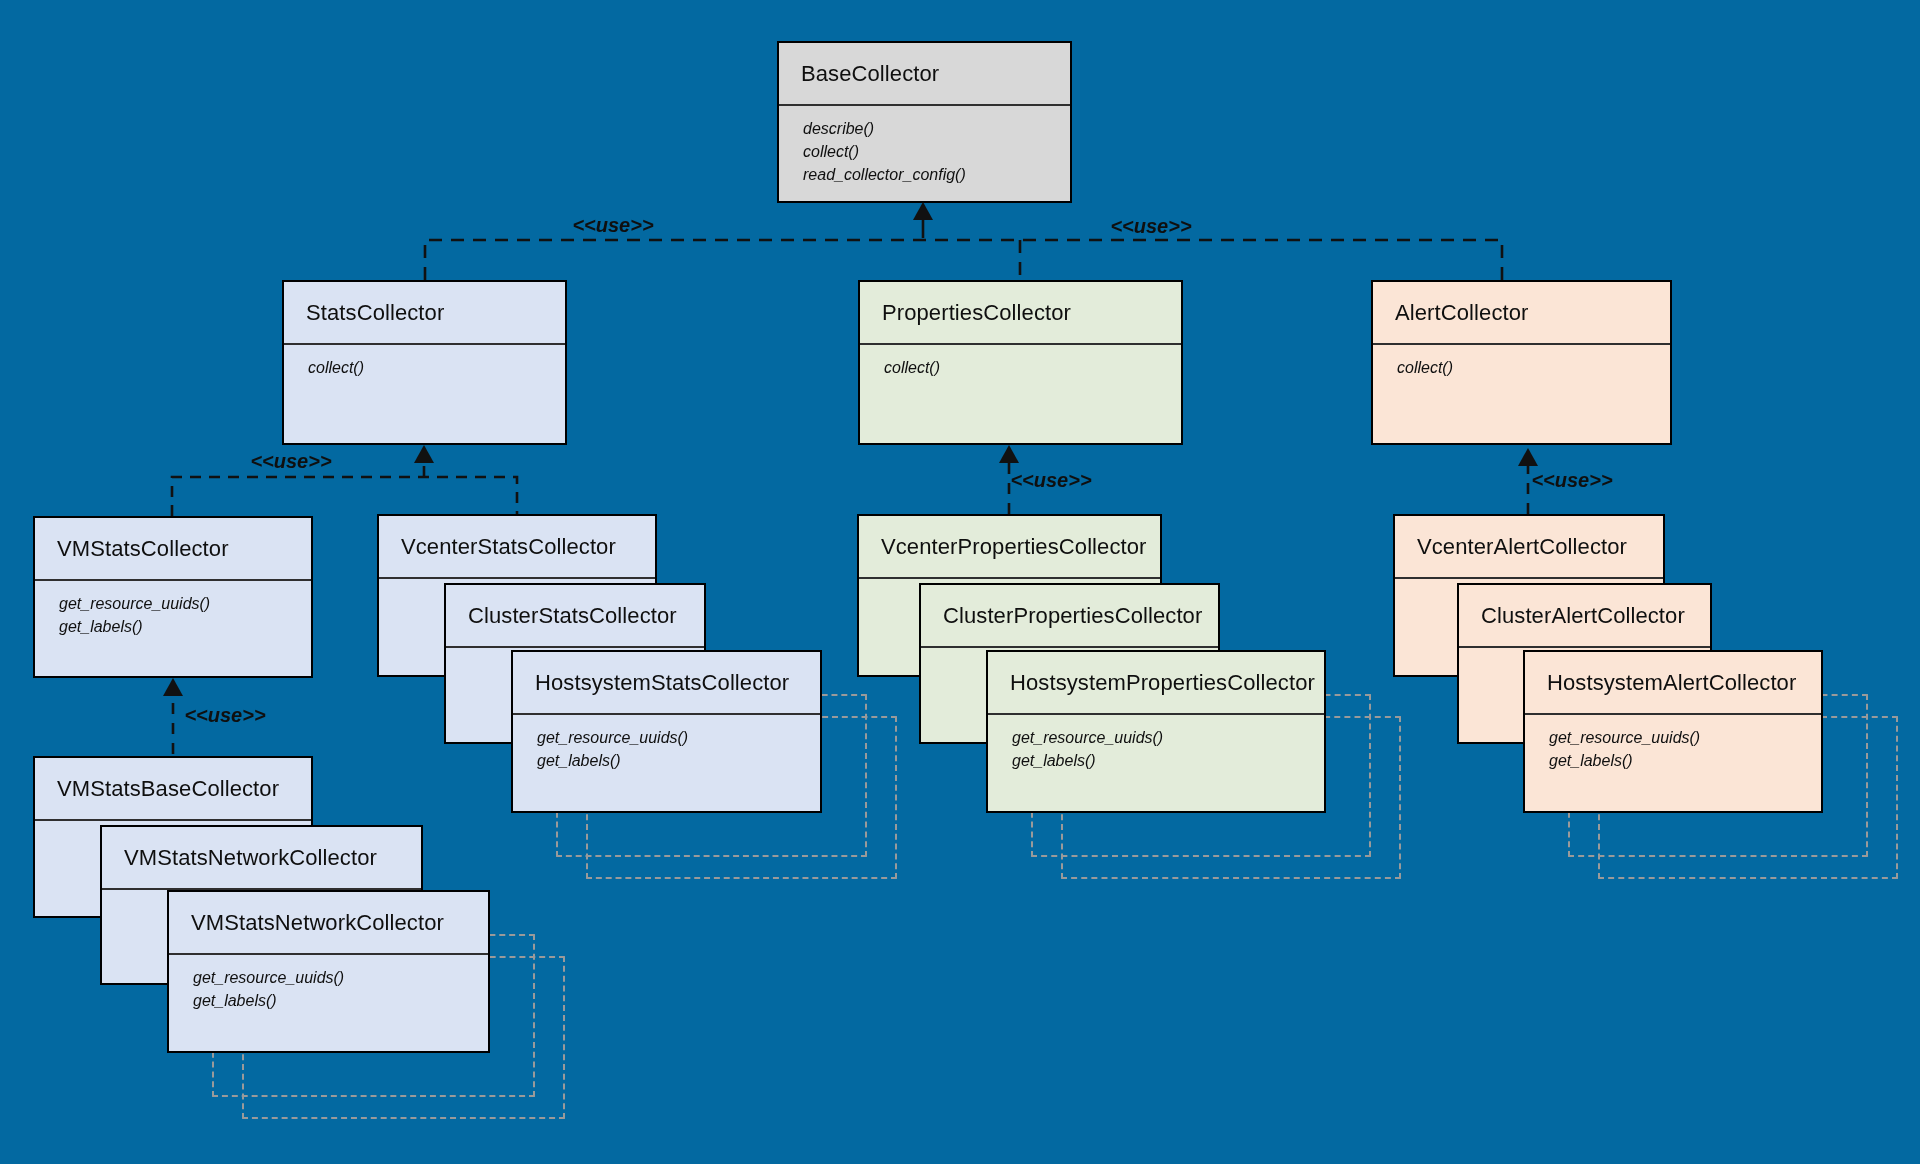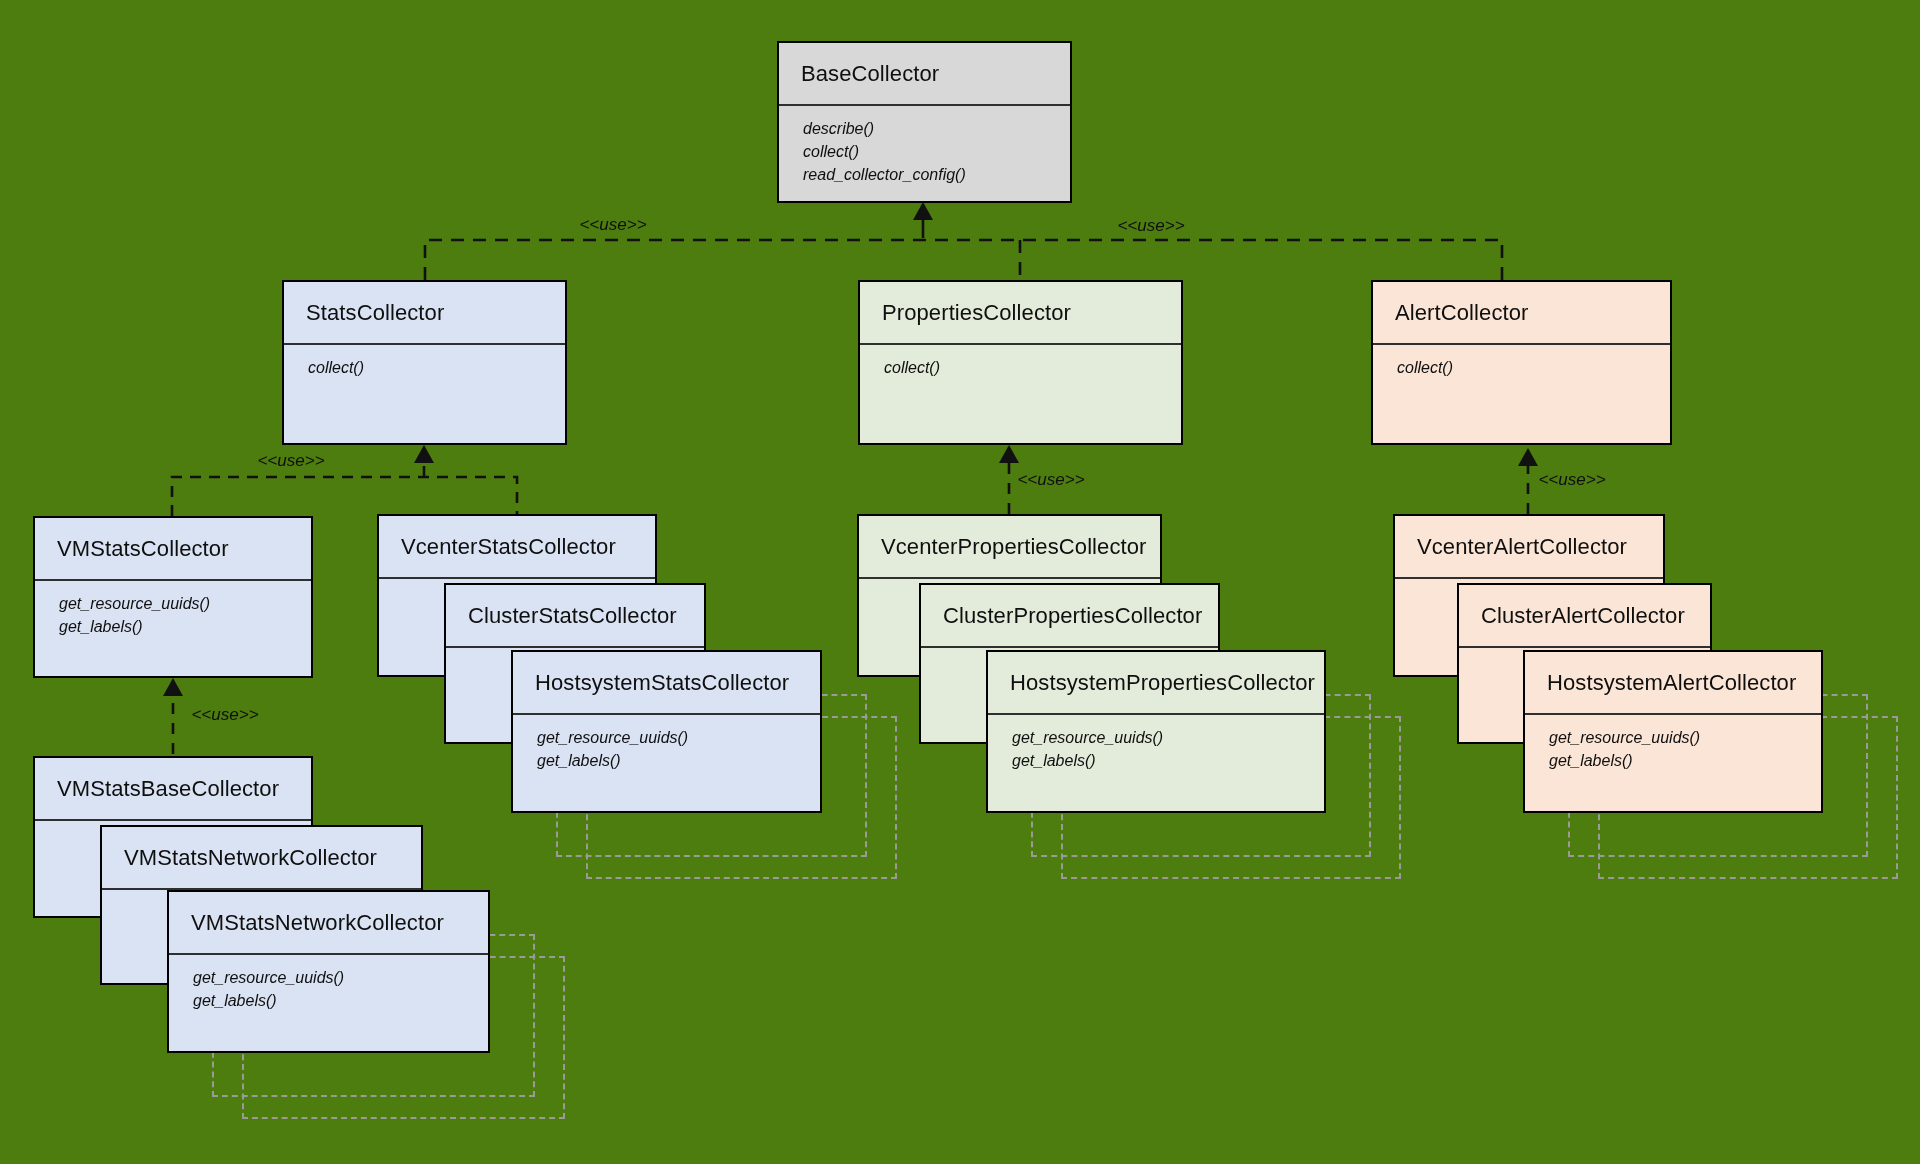--- a/index.html
+++ b/index.html
@@ -1,39 +1,39 @@
 <!DOCTYPE html>
 <html><head>
 <meta charset="utf-8">
 <style>
   html,body{margin:0;padding:0;background:#ffffff;}
   #stage{
-    position:relative;width:1920px;height:1164px;background:#4d7c0f;overflow:hidden;
+    position:relative;width:1920px;height:1164px;background:#0369a1;overflow:hidden;
     font-family:"Liberation Sans","DejaVu Sans",sans-serif;
   }
   .ghost{
     position:absolute;border:2px dashed #9a9a9a;z-index:0;background:transparent;
     box-sizing:border-box;border-radius:1px;
   }
   .cbox{
     position:absolute;border:2.5px solid #000;box-sizing:border-box;z-index:1;
   }
   .ctitle{
     height:61px;border-bottom:2px solid #2f2f2f;display:flex;align-items:center;
     padding-left:22px;font-size:22px;color:#0f0f0f;white-space:nowrap;letter-spacing:.1px;
   }
   .ctitle .b{font-weight:normal;}
   .cbody{
     padding:11px 4px 0 24px;font-style:italic;font-size:16px;line-height:23px;color:#101010;
   }
   .method{white-space:nowrap;}
   #edges{position:absolute;left:0;top:0;z-index:5;pointer-events:none;}
   .uselabel{
-    position:absolute;transform:translate(-50%,-50%);font-style:italic;font-weight:400;
-    font-size:17px;color:#0f0f0f;z-index:6;white-space:nowrap;
+    position:absolute;transform:translate(-50%,-50%);font-style:italic;font-weight:700;
+    font-size:20px;color:#0f0f0f;z-index:6;white-space:nowrap;
   }
 </style>
 </head>
 <body>
 
 <div id="stage">
     <div class="ghost" style="left: 556px; top: 694px; width: 311px; height: 163px; border-color: rgb(154, 154, 154);"></div>
     <div class="ghost" style="left: 586px; top: 716px; width: 311px; height: 163px; border-color: rgb(154, 154, 154);"></div>
     <div class="ghost" style="left: 1031px; top: 694px; width: 340px; height: 163px; border-color: rgb(154, 154, 154);"></div>
     <div class="ghost" style="left: 1061px; top: 716px; width: 340px; height: 163px; border-color: rgb(154, 154, 154);"></div>

